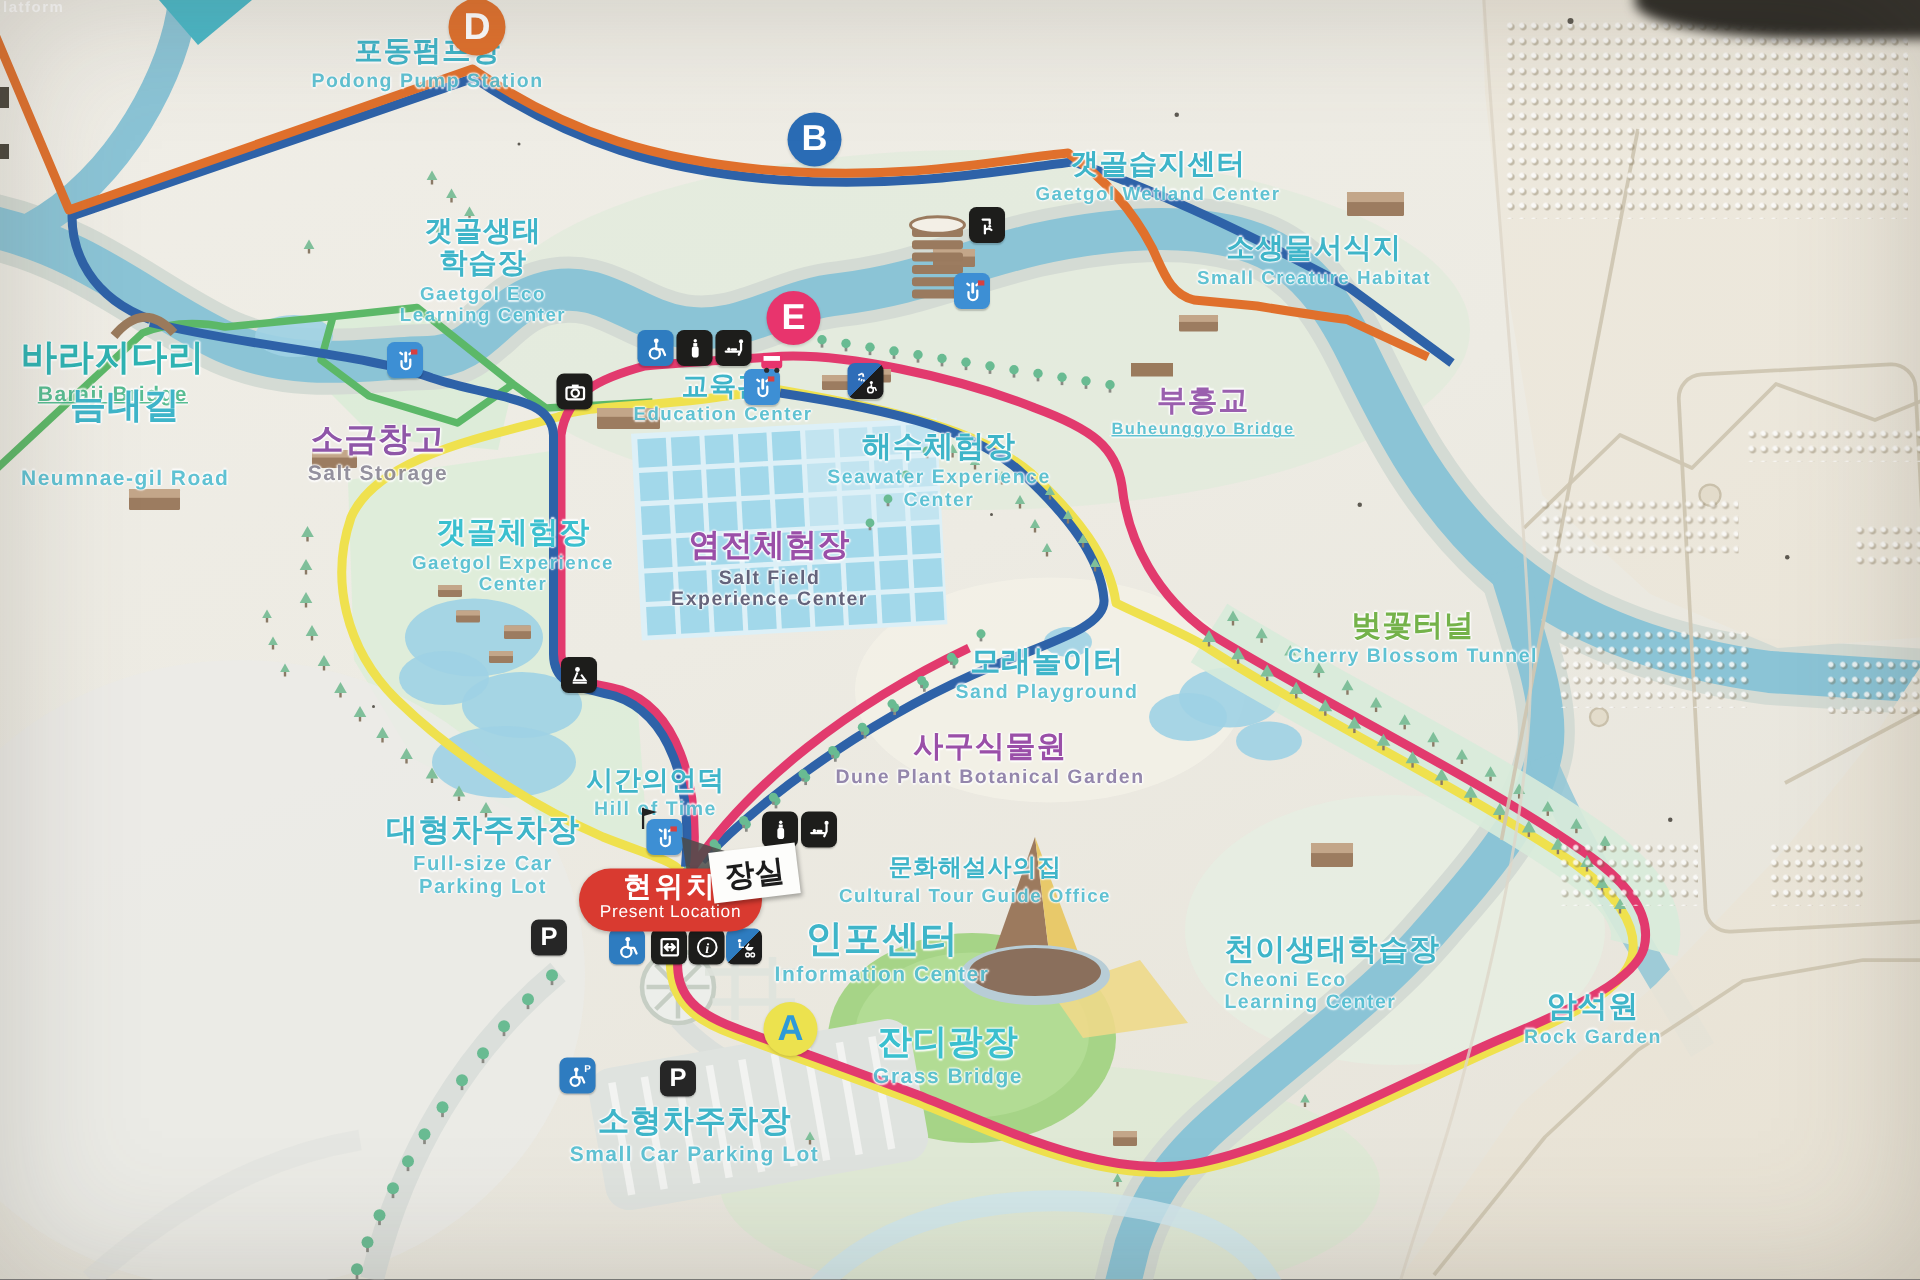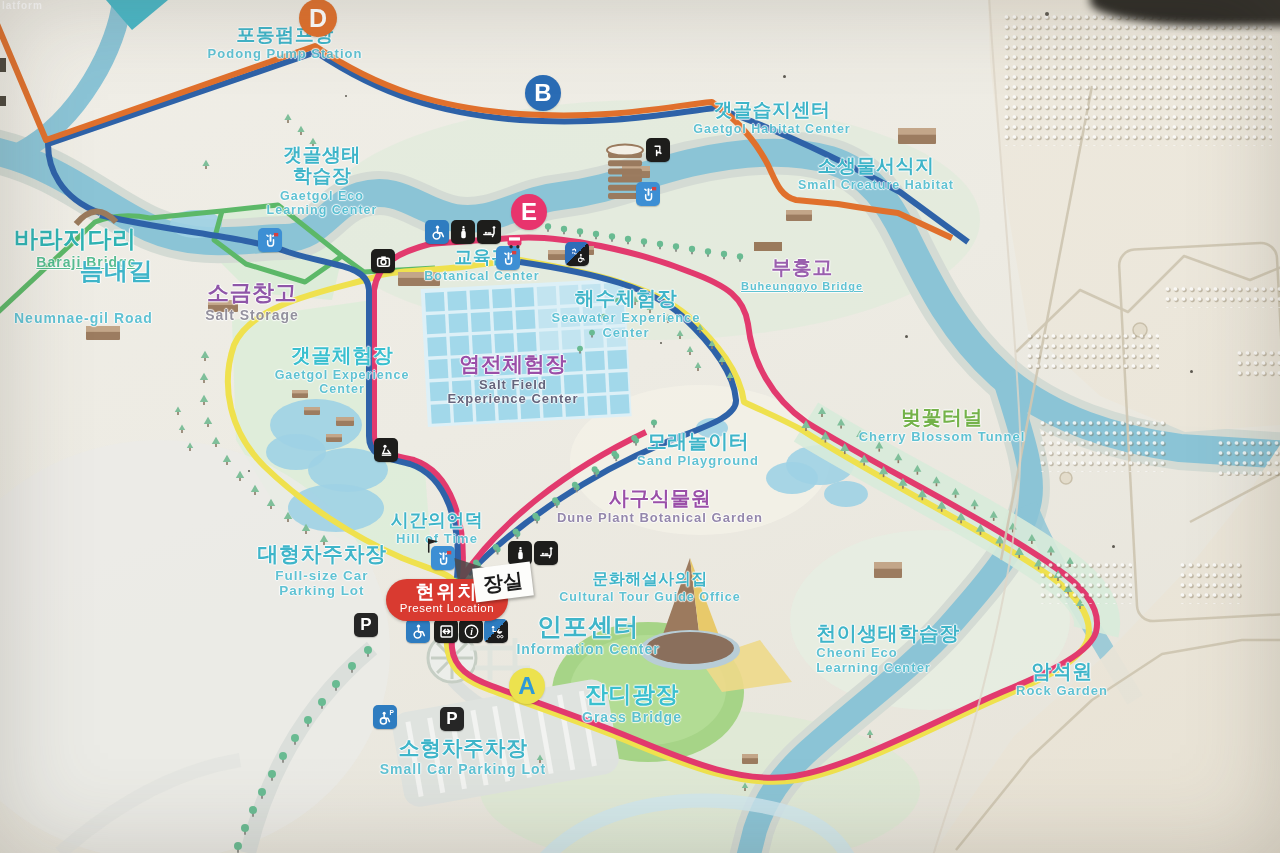--- a/index.html
+++ b/index.html
@@ -17,21 +17,21 @@
       radial-gradient(circle at 2.5px 3px, rgba(255,255,255,.95) 1.2px, rgba(0,0,0,0) 2.4px),
       radial-gradient(circle at 3.5px 4px, rgba(115,100,70,.42) 1.7px, rgba(0,0,0,0) 2.8px);
     background-size:8px 10px,8px 10px;}
   .layer{position:absolute;left:0;top:0;width:1280px;height:853px;z-index:6;}
   .maplabel{position:absolute;text-align:center;transform:translateX(-50%);line-height:1.12;
     white-space:pre-line;
     text-shadow:0 1px 1px rgba(255,255,255,.9),0 -1px 1px rgba(255,255,255,.9),
       1px 0 1px rgba(255,255,255,.9),-1px 0 1px rgba(255,255,255,.9);}
   .maplabel .ko{font-weight:bold;display:block;letter-spacing:.5px;}
   .maplabel .en{display:block;letter-spacing:1px;margin-top:2px;font-weight:bold;opacity:.92;}
-  .maplabel.left{text-align:right;transform:none;}
+  .maplabel.left{text-align:center;transform:none;}
   .marker{position:absolute;transform:translate(-50%,-50%);border-radius:50%;
     display:flex;align-items:center;justify-content:center;font-weight:bold;
     box-shadow:0 1px 2px rgba(0,0,0,.15);z-index:7;}
   .picon{position:absolute;transform:translate(-50%,-50%);border-radius:5px;
     display:flex;align-items:center;justify-content:center;z-index:7;
     box-shadow:0 1px 1px rgba(0,0,0,.2);}
   .pill{position:absolute;z-index:8;background:#d93a30;border-radius:24px;
     width:122px;height:42px;left:386px;top:579px;text-align:center;color:#fff;
     box-shadow:0 1px 3px rgba(0,0,0,.25);padding-top:2px;}
   .pill .ko{font-size:19px;font-weight:bold;letter-spacing:2px;display:block;line-height:21px;}
@@ -463,27 +463,27 @@
       <div class="braille" style="left: 1027px; top: 333px; width: 132px; height: 36px;"></div>
       <div class="braille" style="left: 1237px; top: 350px; width: 46px; height: 28px;"></div>
       <div class="braille" style="left: 1040px; top: 420px; width: 128px; height: 52px;"></div>
       <div class="braille" style="left: 1218px; top: 440px; width: 64px; height: 36px;"></div>
       <div class="braille" style="left: 1040px; top: 562px; width: 92px; height: 42px;"></div>
       <div class="braille" style="left: 1180px; top: 562px; width: 64px; height: 42px;"></div>
     </div>
 
   <div class="layer" id="annot">
       <div class="maplabel" style="left: 285px; top: 24px;"><span class="ko" style="color: rgb(63, 181, 201); font-size: 19px;">포동펌프장</span><span class="en" style="color: rgb(85, 191, 210); font-size: 13px;">Podong Pump Station</span></div>
-      <div class="maplabel" style="left: 772px; top: 99px;"><span class="ko" style="color: rgb(63, 181, 201); font-size: 19px;">갯골습지센터</span><span class="en" style="color: rgb(85, 191, 210); font-size: 12.5px;">Gaetgol Habitat Center</span></div>
+      <div class="maplabel" style="left: 772px; top: 99px;"><span class="ko" style="color: rgb(63, 181, 201); font-size: 19px;">갯골습지센터</span><span class="en" style="color: rgb(85, 191, 210); font-size: 12.5px;">Gaetgol Wetland Center</span></div>
       <div class="maplabel" style="left: 322px; top: 144px;"><span class="ko" style="color: rgb(63, 181, 201); font-size: 19px;">갯골생태
 학습장</span><span class="en" style="color: rgb(85, 191, 210); font-size: 12.5px;">Gaetgol Eco
 Learning Center</span></div>
       <div class="maplabel" style="left: 876px; top: 155px;"><span class="ko" style="color: rgb(63, 181, 201); font-size: 19px;">소생물서식지</span><span class="en" style="color: rgb(85, 191, 210); font-size: 12.5px;">Small Creature Habitat</span></div>
       <div class="maplabel left" style="left: 14px; top: 226px;"><span class="ko" style="color: rgb(47, 179, 179); font-size: 24px;">바라지다리</span><span class="en" style="color: rgb(75, 185, 139); font-size: 14px; text-decoration: underline;">Baraji Bridge</span></div>
-      <div class="maplabel" style="left: 482px; top: 247px;"><span class="ko" style="color: rgb(63, 181, 201); font-size: 18px;">교육관</span><span class="en" style="color: rgb(85, 191, 210); font-size: 12.5px;">Botanical Center</span></div>
+      <div class="maplabel" style="left: 482px; top: 247px;"><span class="ko" style="color: rgb(63, 181, 201); font-size: 18px;">교육관</span><span class="en" style="color: rgb(85, 191, 210); font-size: 12.5px;">Education Center</span></div>
       <div class="maplabel" style="left: 802px; top: 256px;"><span class="ko" style="color: rgb(154, 95, 174); font-size: 20px;">부흥교</span><span class="en" style="color: rgb(85, 191, 210); font-size: 11px; text-decoration: underline;">Buheunggyo Bridge</span></div>
       <div class="maplabel" style="left: 252px; top: 281px;"><span class="ko" style="color: rgb(143, 86, 168); font-size: 22px;">소금창고</span><span class="en" style="color: rgb(141, 138, 153); font-size: 14px;">Salt Storage</span></div>
       <div class="maplabel left" style="left: 14px; top: 258px;"><span class="ko" style="color: rgb(63, 181, 201); font-size: 24px;">늠내길</span><span class="en" style="color: rgb(85, 191, 210); font-size: 14px; margin-top: 26px;">Neumnae-gil Road</span></div>
       <div class="maplabel" style="left: 626px; top: 287px;"><span class="ko" style="color: rgb(63, 181, 201); font-size: 20px;">해수체험장</span><span class="en" style="color: rgb(85, 191, 210); font-size: 13px;">Seawater Experience
 Center</span></div>
       <div class="maplabel" style="left: 342px; top: 344px;"><span class="ko" style="color: rgb(59, 192, 207); font-size: 20px;">갯골체험장</span><span class="en" style="color: rgb(85, 191, 210); font-size: 12.5px;">Gaetgol Experience
 Center</span></div>
       <div class="maplabel" style="left: 513px; top: 352px;"><span class="ko" style="color: rgb(154, 79, 168); font-size: 21px;">염전체험장</span><span class="en" style="color: rgb(94, 90, 114); font-size: 13px; text-align: center;">Salt Field
 Experience Center</span></div>
       <div class="maplabel" style="left: 698px; top: 430px;"><span class="ko" style="color: rgb(63, 181, 201); font-size: 20px;">모래놀이터</span><span class="en" style="color: rgb(85, 191, 210); font-size: 13px;">Sand Playground</span></div>

